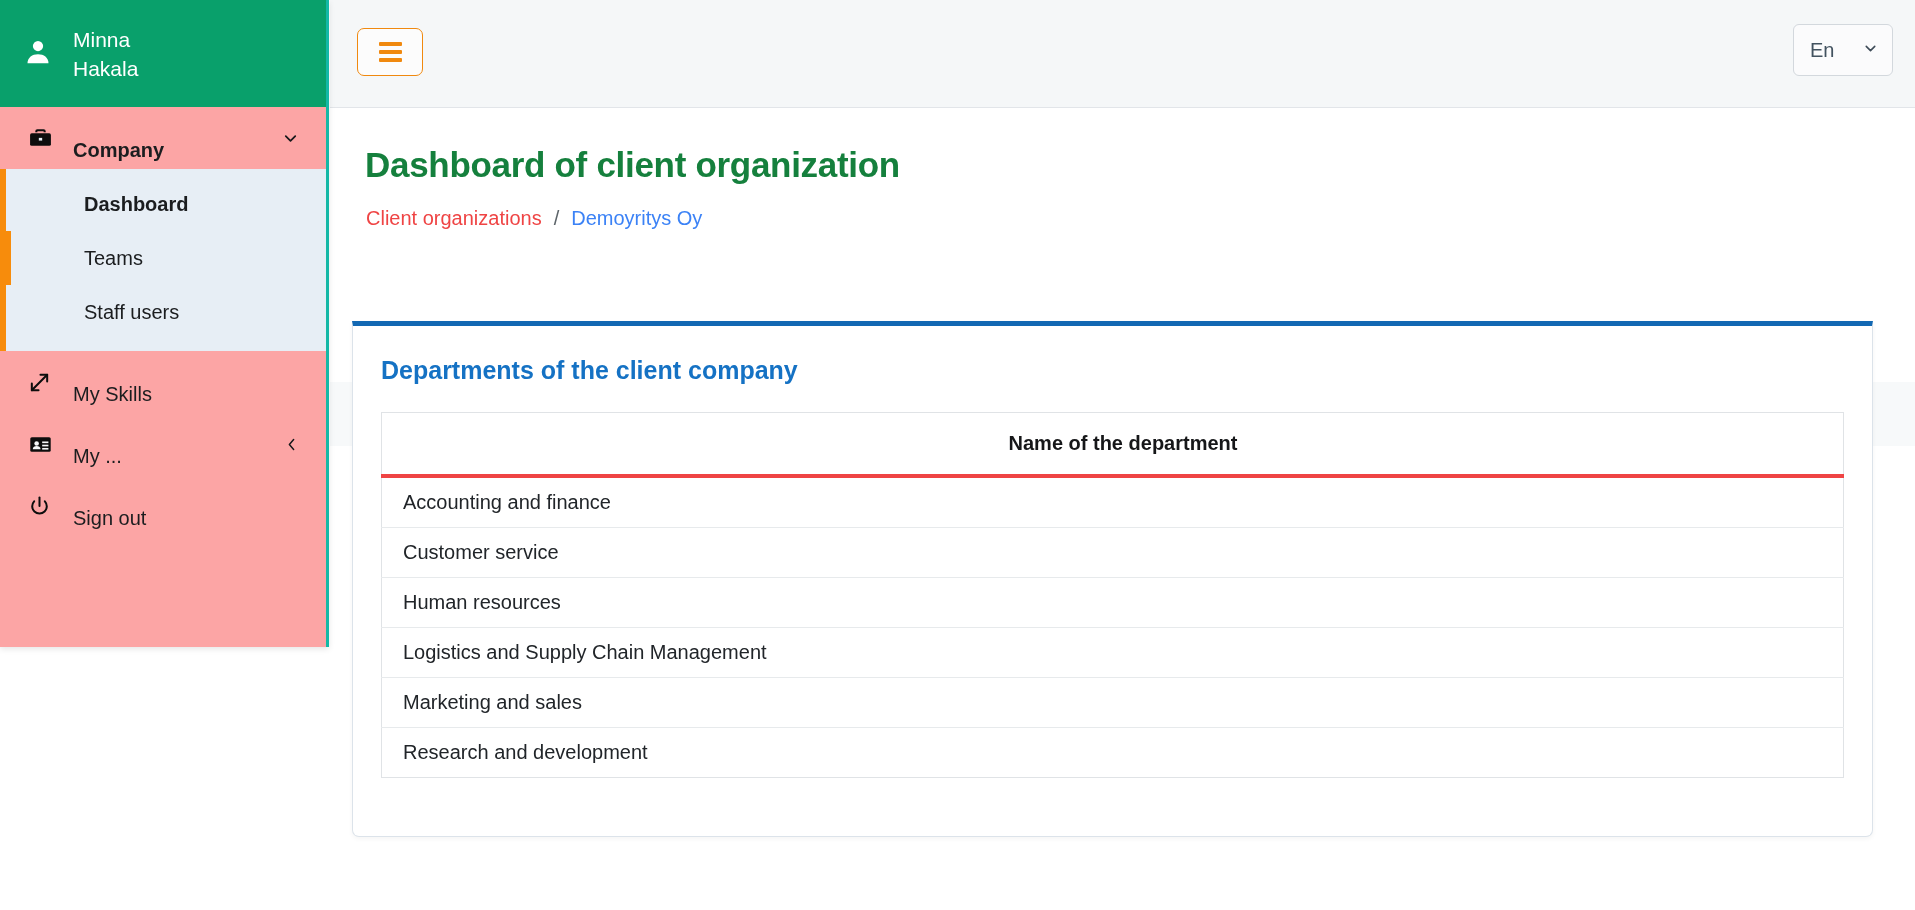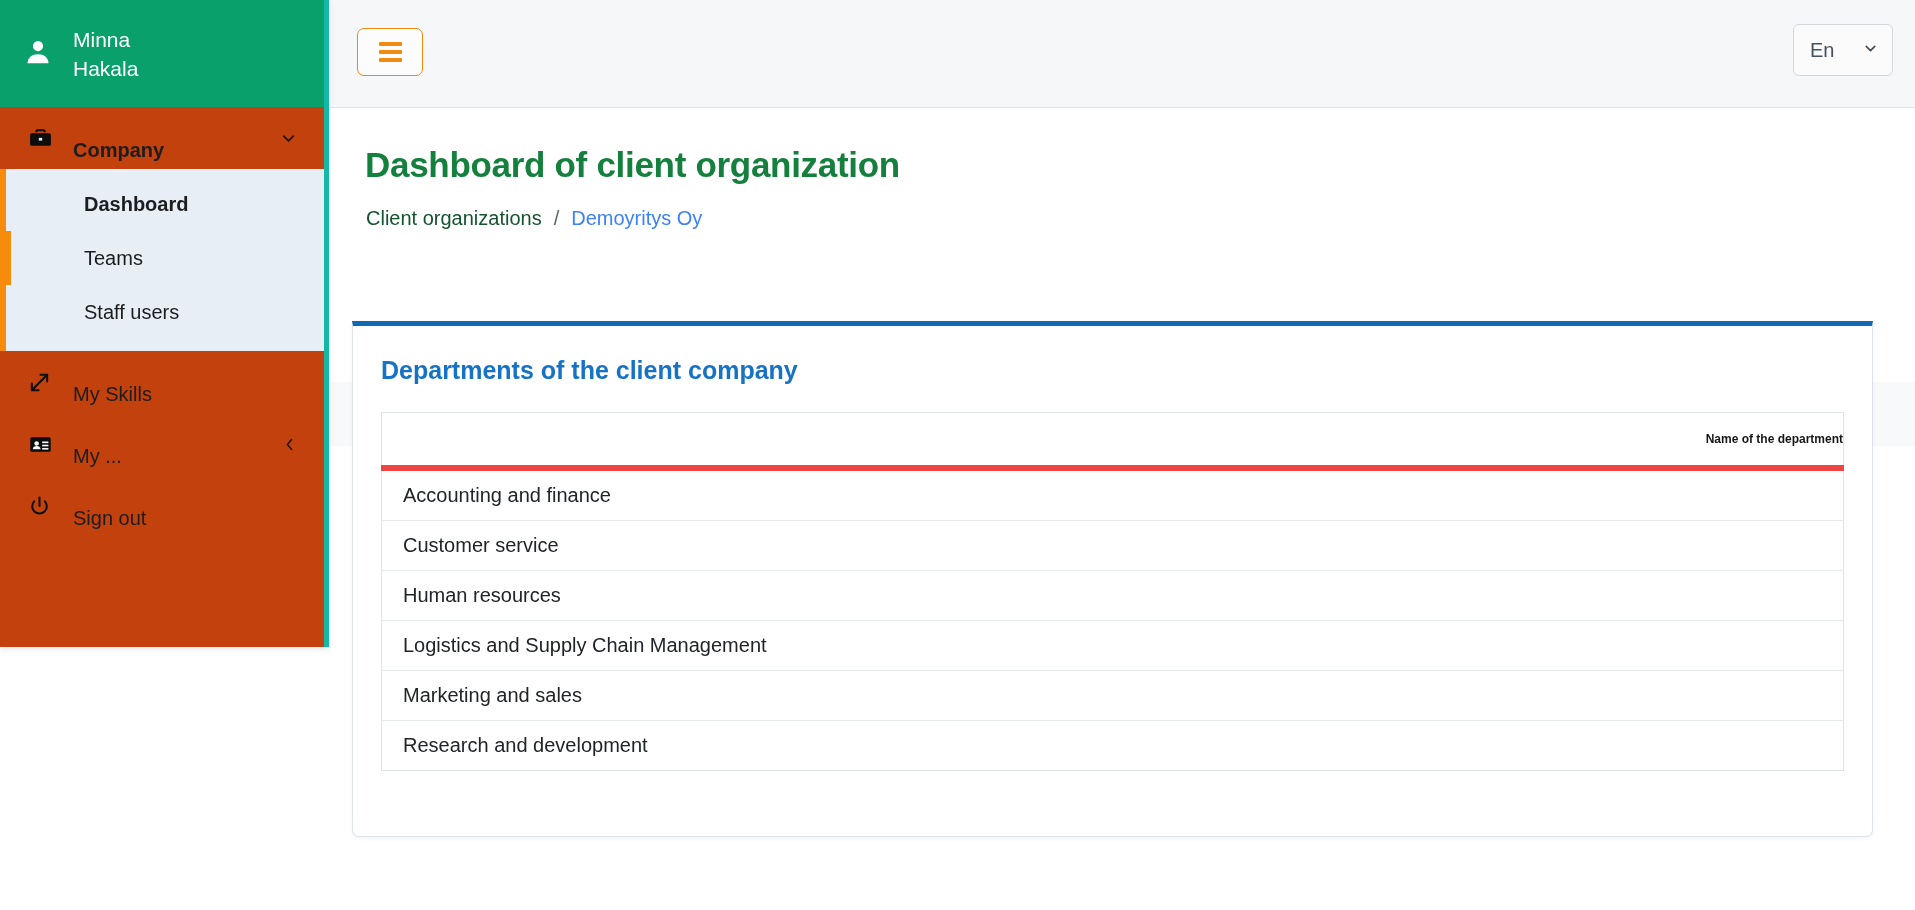--- a/index.html
+++ b/index.html
@@ -18,22 +18,22 @@
     width: 1915px;
     height: 910px;
   }
 
   
   #sidebar {
     position: absolute;
     left: 0; top: 0;
     width: 329px;
     height: 647px;
-    background: #c2410c;
-    border-right: 5px solid #14b8a6;
+    background: #fca5a5;
+    border-right: 3px solid #14b8a6;
     box-shadow: 0 2px 6px rgba(0,0,0,0.10);
     z-index: 5;
   }
 
   .user-block {
     height: 107px;
     background: #09a06b;
     display: flex;
     align-items: center;
     padding-left: 23px;
@@ -172,21 +172,21 @@
   }
 
   #breadcrumb {
     margin: 15px 0 0 36px;
     font-size: 20px;
     color: #212529;
     display: flex;
     align-items: center;
     gap: 12px;
   }
-  #breadcrumb .crumb-link { color: #14532d; cursor: pointer; text-decoration: none; }
+  #breadcrumb .crumb-link { color: #ef4444; cursor: pointer; text-decoration: none; }
   #breadcrumb .crumb-sep { color: #5c6469; }
   #breadcrumb .crumb-current { color: #3b82f6; }
 
   
   #tab-area {
     position: absolute;
     left: 0; top: 274px;
     width: 1585px;
     height: 64px;
     background: #f7f9fa;
@@ -240,26 +240,26 @@
   }
 
   #dept-table {
     margin: 25px 28px 0 28px;
     width: calc(100% - 56px);
     border-collapse: collapse;
     border: 1px solid #e0e3e6;
     background: #ffffff;
   }
   #dept-table th {
-    text-align: right;
-    font-size: 12px;
+    text-align: center;
+    font-size: 20px;
     font-weight: 700;
     color: #161719;
     padding: 19px 0 19px 21px;
-    border-bottom: 6px solid #ef4444;
+    border-bottom: 4px solid #ef4444;
   }
   #dept-table td {
     text-align: left;
     font-size: 20px;
     font-weight: 400;
     color: #212529;
     padding: 13px 0 13px 21px;
     border-top: 1px solid #e7eaec;
   }
   #dept-table tbody tr:first-child td { border-top: none; }

